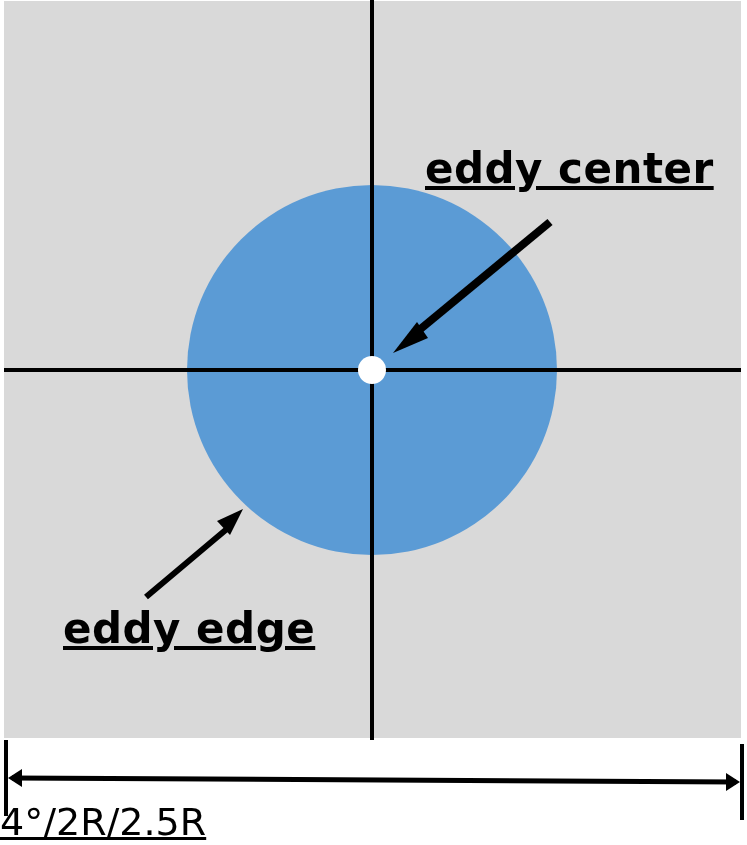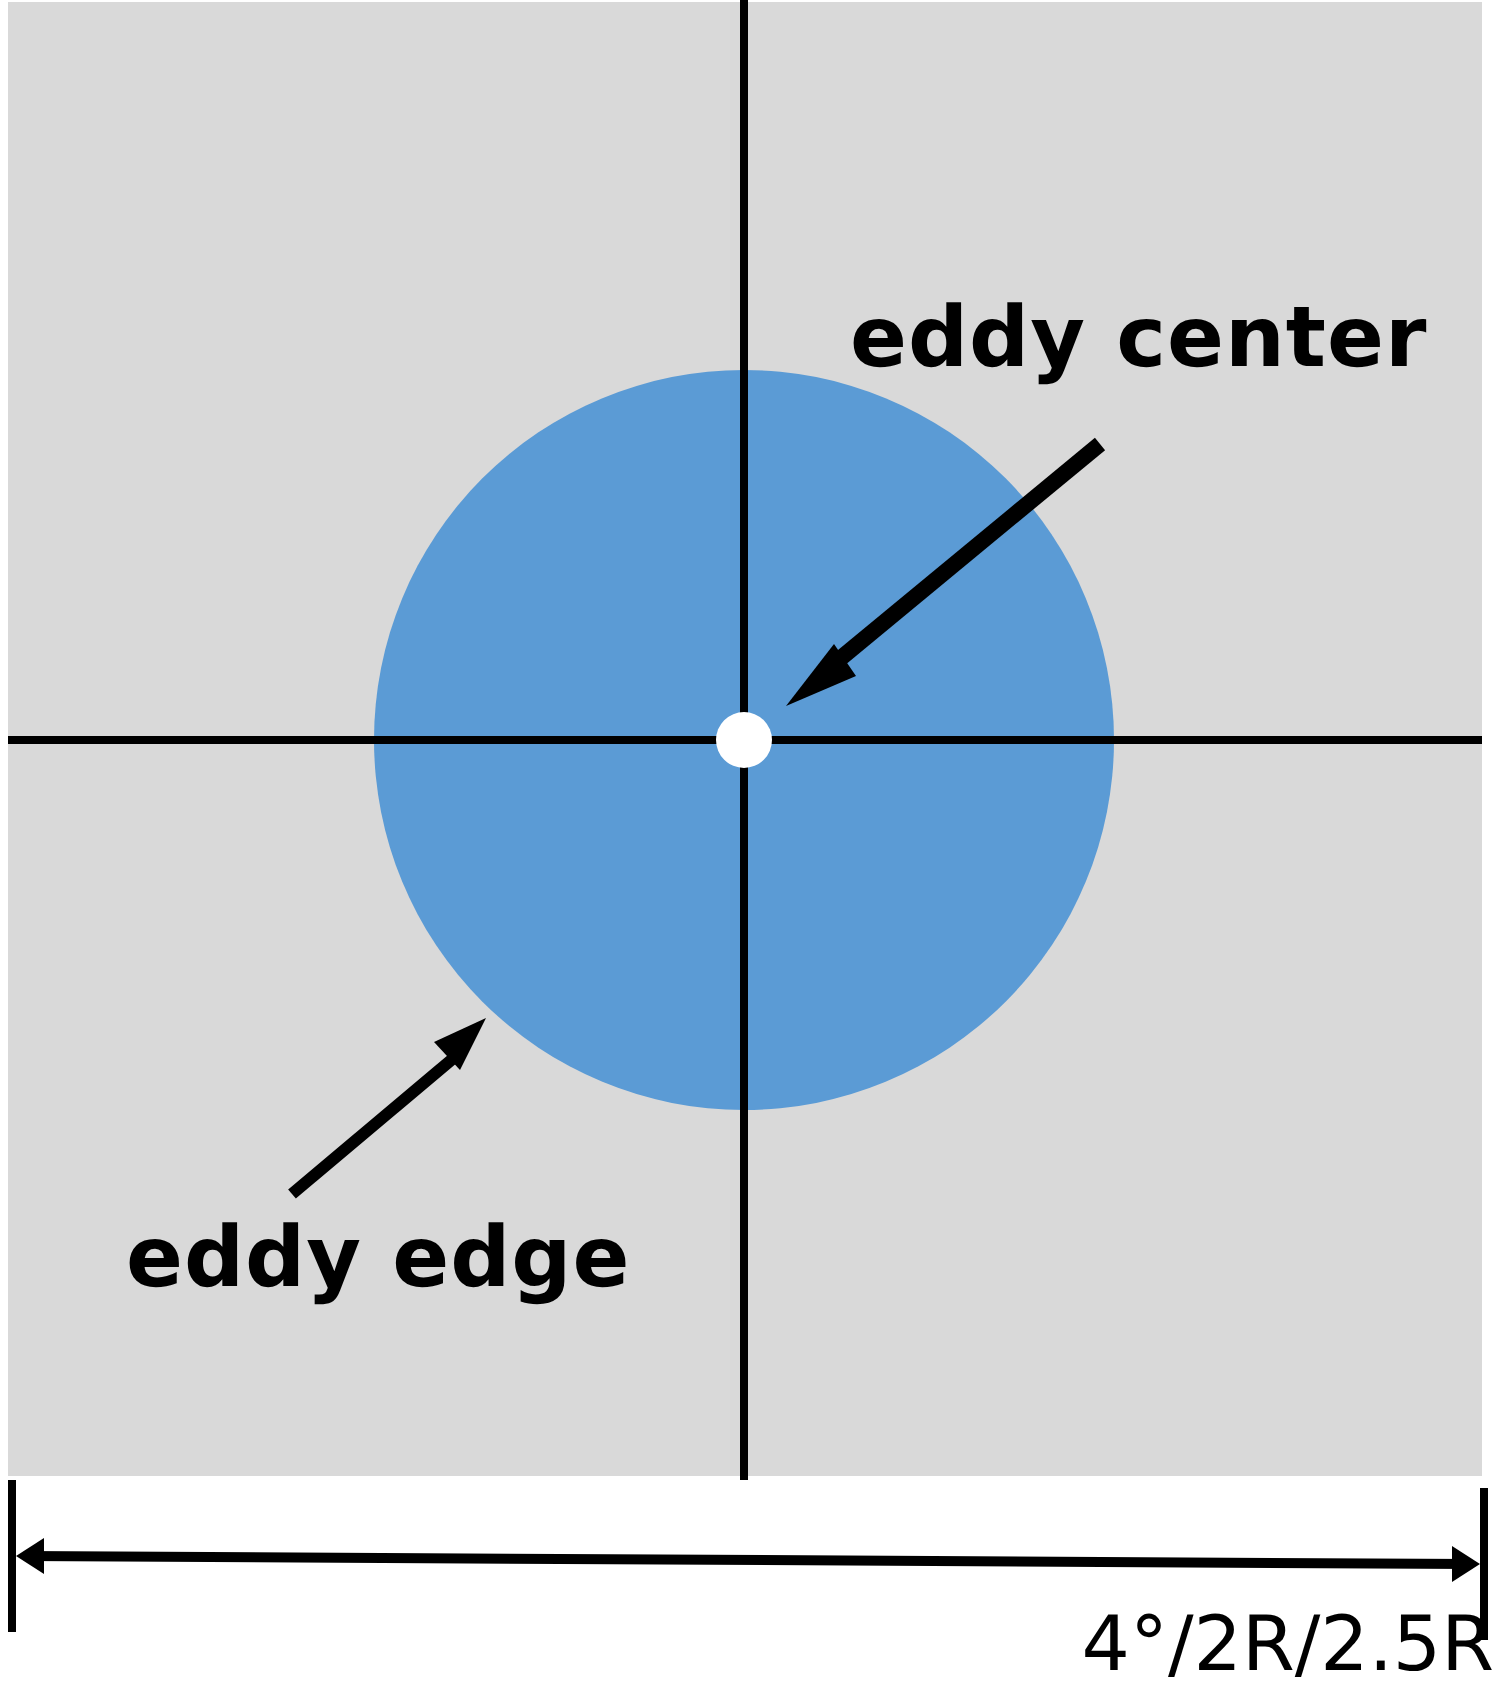--- a/index.html
+++ b/index.html
@@ -4,24 +4,25 @@
   <style>
     html, body { margin: 0; padding: 0; background: #ffffff; }
     body { width: 747px; height: 845px; position: relative; overflow: hidden; }
     #canvas { position: absolute; left: 0; top: 0; }
     .label {
       position: absolute;
       font-family: "DejaVu Sans", "Liberation Sans", sans-serif;
       color: #000;
       white-space: nowrap;
       line-height: 1;
+      text-decoration: underline;
     }
     #lbl-center { left: 425px; top: 148px; font-size: 42px; font-weight: bold; letter-spacing: 0.5px; }
     #lbl-edge { left: 63px; top: 608px; font-size: 42px; font-weight: bold; letter-spacing: 0.5px; }
-    #lbl-dim { left: 0; width: 747px; text-align: right; top: 803px; font-size: 38px; }
+    #lbl-dim { left: 0; width: 747px; text-align: left; top: 803px; font-size: 38px; }
   </style>
 </head>
 <body>
 
 <svg id="canvas" width="747" height="845" viewBox="0 0 747 845">
 
   <rect x="4" y="1" width="737" height="737" fill="#d9d9d9"></rect>
 
   <circle cx="372" cy="370" r="185" fill="#5b9bd5"></circle>
 

